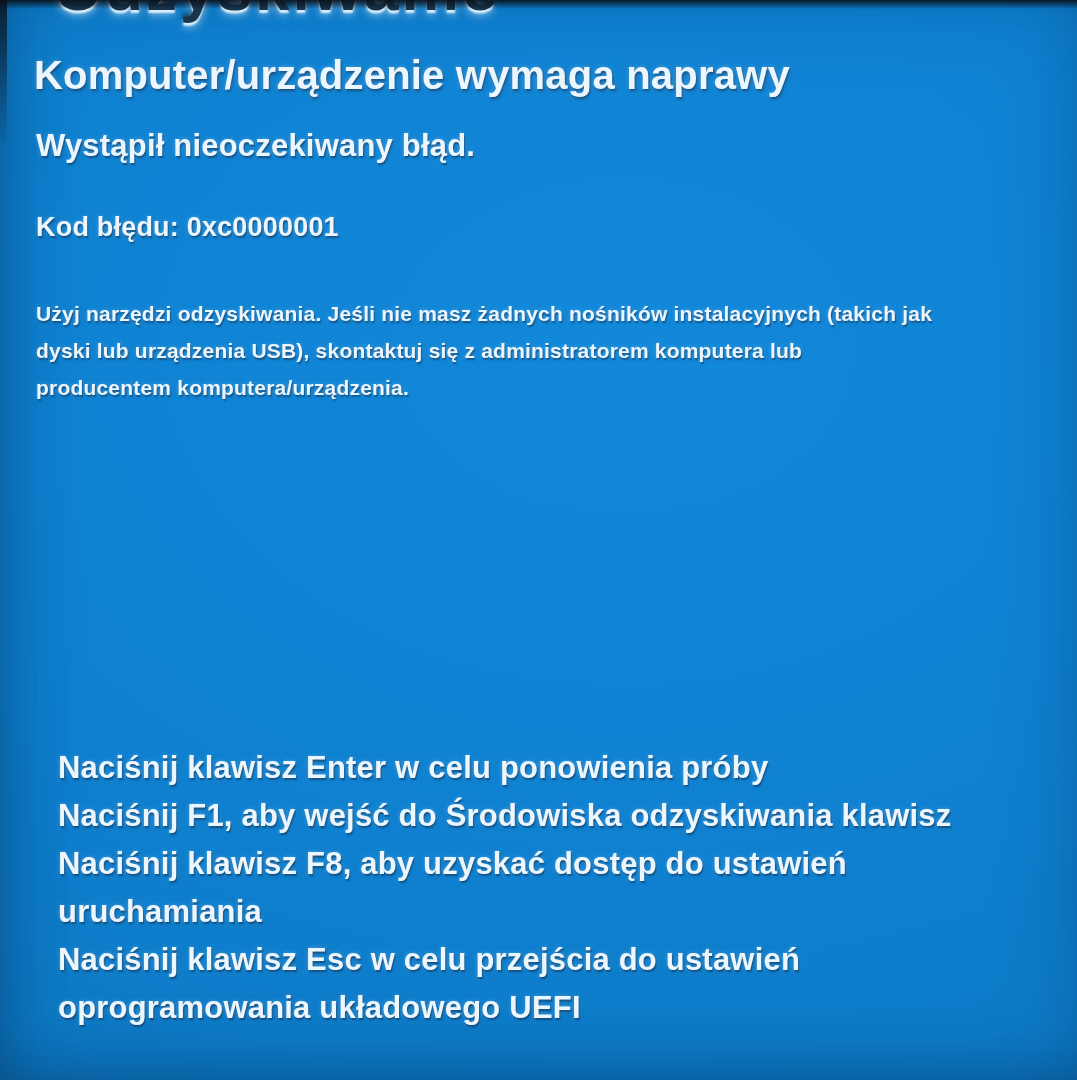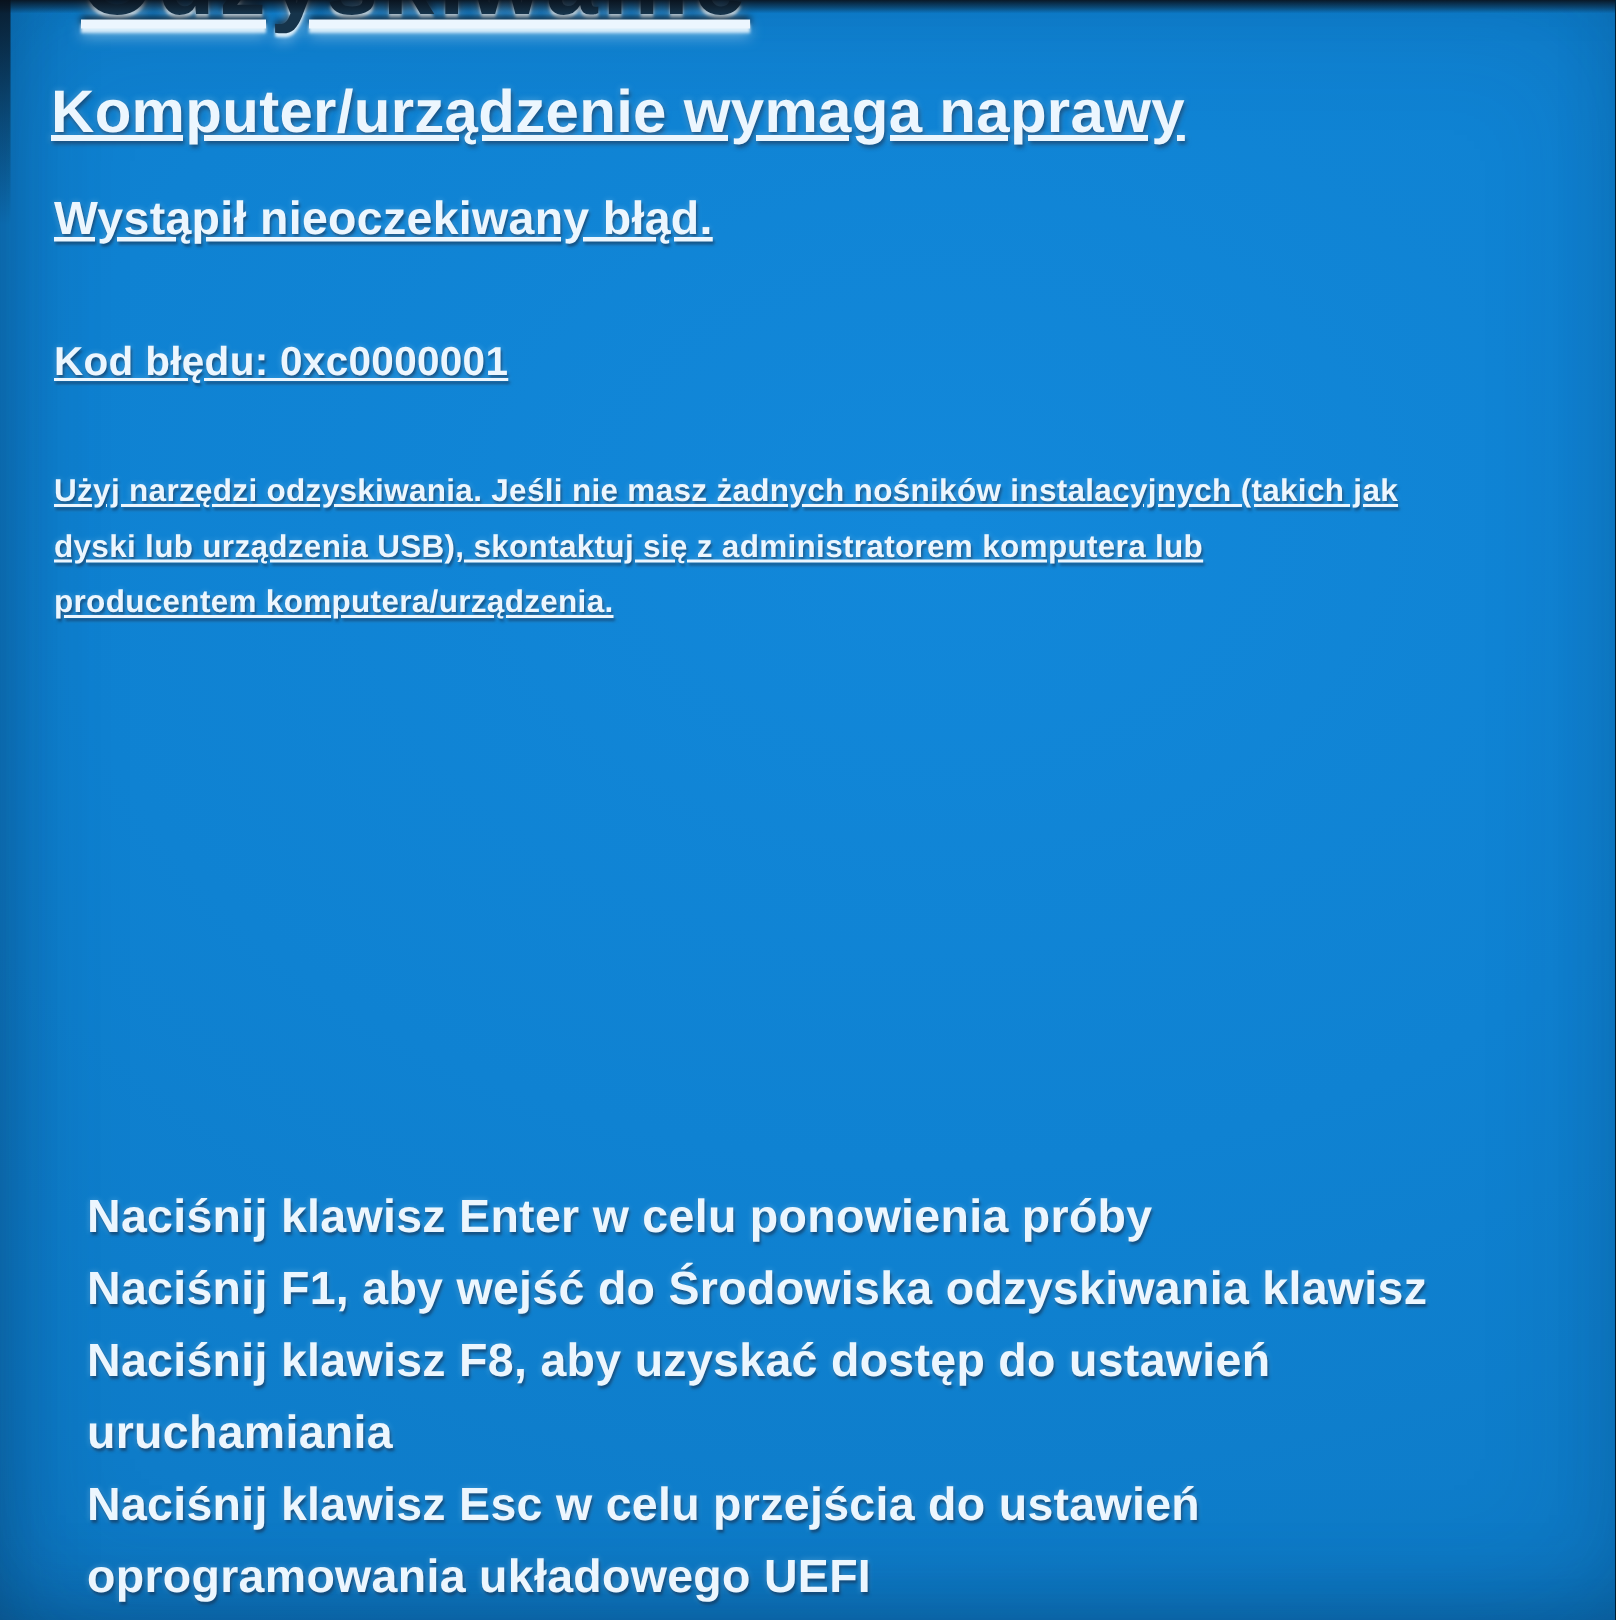--- a/index.html
+++ b/index.html
@@ -53,21 +53,20 @@
       rgba(9, 17, 27, 0) 100%);
     z-index: 3;
   }
 
   .content {
     position: absolute;
     inset: 0;
     padding: 0 30px 0 34px;
     filter: blur(0.35px); 
     z-index: 2;
-    text-decoration: underline;
   }
 
   
   .title-cut {
     margin: -44px 0 0 20px;
     font-size: 62px;
     line-height: 66px;
     font-weight: 700;
     letter-spacing: 3px;
     color: #16344b;
@@ -97,40 +96,39 @@
       0 0 4px rgba(205, 238, 255, 0.3);
   }
 
   .error-message {
     margin: 32px 0 0 2px;
     font-size: 31px;
     line-height: 32px;
   }
 
   .error-code {
-    margin: 63px 0 0 2px;
+    margin: 49px 0 0 2px;
     font-size: 27px;
     line-height: 32px;
   }
 
   .description {
     margin: 52px 0 0 2px;
     font-size: 21px;
     line-height: 37px;
     max-width: 1012px;
   }
 
   .key-options {
     position: absolute;
     left: 58px;
     top: 744px;
     font-size: 31px;
     line-height: 48px;
     max-width: 920px;
-    margin-top: 43px;
   }
 </style>
 </head>
 <body>
 
 <div class="screen">
   <div class="edge-top"></div>
   <div class="edge-left"></div>
 
   <div class="content">

